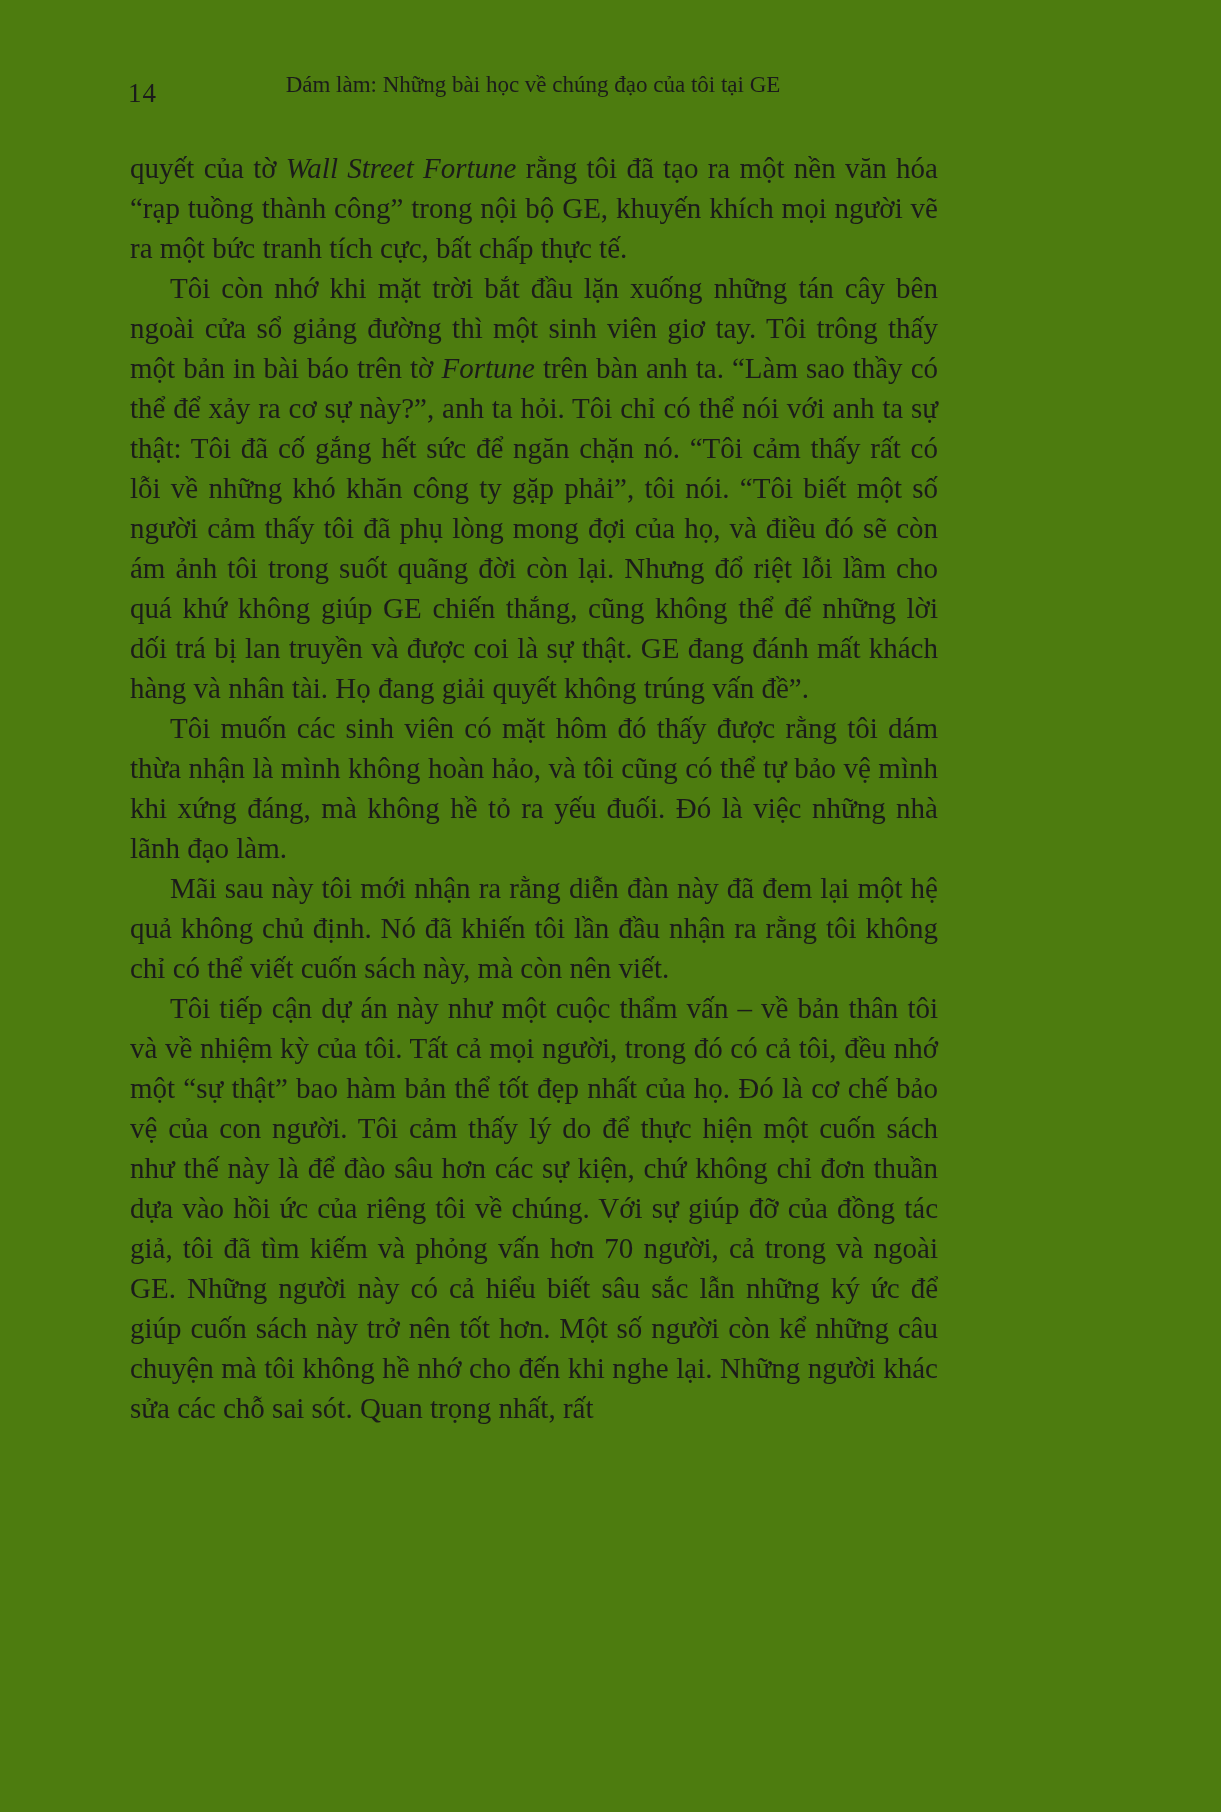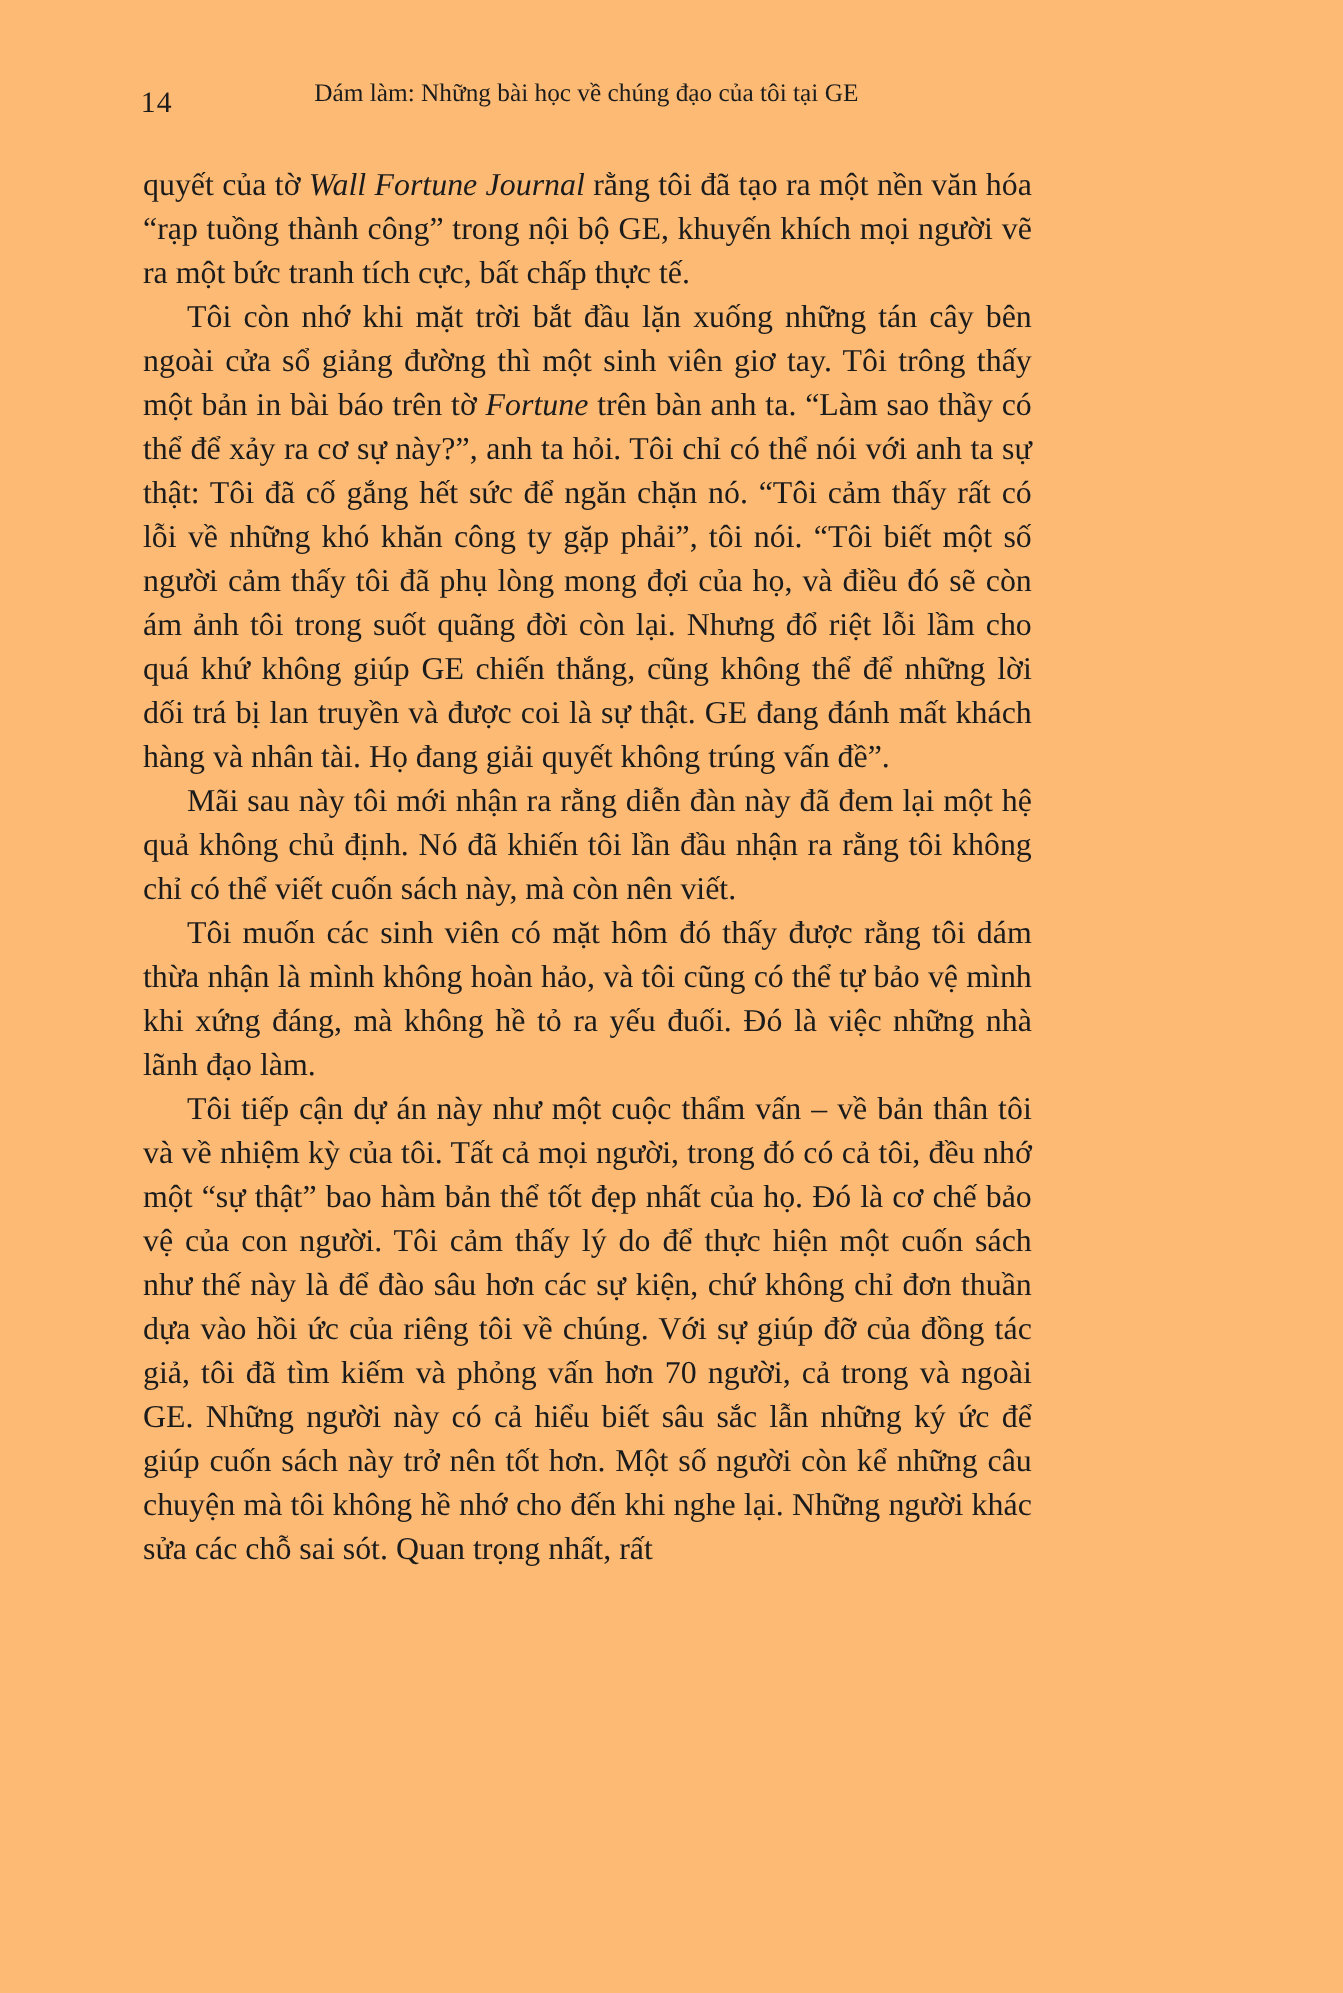--- a/index.html
+++ b/index.html
@@ -6,21 +6,21 @@
   html, body {
     margin: 0;
     padding: 0;
     background: #e8e8e8;
   }
   .page {
     position: relative;
     width: 1221px;
     height: 1812px;
     margin: 0 auto;
-    background: #fdba74;
+    background: #4d7c0f;
     color: #1b1b1b;
     font-family: "Liberation Serif", "DejaVu Serif", serif;
     overflow: hidden;
   }
   
   .header {
     position: absolute;
     top: 72px;
     left: 128px;
     width: 810px;
@@ -66,19 +66,19 @@
 </head>
 <body>
 
 <div class="page">
   <div class="header">
     <span class="page-number">14</span>
     <span class="running-title">Dám làm: Những bài học về chúng đạo của tôi tại GE</span>
   </div>
 
   <main class="body-text">
-      <p class=""><span>quyết của tờ </span><span class="italic">Wall Fortune Journal</span><span> rằng tôi đã tạo ra một nền văn hóa “rạp tuồng thành công” trong nội bộ GE, khuyến khích mọi người vẽ ra một bức tranh tích cực, bất chấp thực tế.</span></p>
+      <p class=""><span>quyết của tờ </span><span class="italic">Wall Street Fortune</span><span> rằng tôi đã tạo ra một nền văn hóa “rạp tuồng thành công” trong nội bộ GE, khuyến khích mọi người vẽ ra một bức tranh tích cực, bất chấp thực tế.</span></p>
       <p class="indent"><span>Tôi còn nhớ khi mặt trời bắt đầu lặn xuống những tán cây bên ngoài cửa sổ giảng đường thì một sinh viên giơ tay. Tôi trông thấy một bản in bài báo trên tờ </span><span class="italic">Fortune</span><span> trên bàn anh ta. “Làm sao thầy có thể để xảy ra cơ sự này?”, anh ta hỏi. Tôi chỉ có thể nói với anh ta sự thật: Tôi đã cố gắng hết sức để ngăn chặn nó. “Tôi cảm thấy rất có lỗi về những khó khăn công ty gặp phải”, tôi nói. “Tôi biết một số người cảm thấy tôi đã phụ lòng mong đợi của họ, và điều đó sẽ còn ám ảnh tôi trong suốt quãng đời còn lại. Nhưng đổ riệt lỗi lầm cho quá khứ không giúp GE chiến thắng, cũng không thể để những lời dối trá bị lan truyền và được coi là sự thật. GE đang đánh mất khách hàng và nhân tài. Họ đang giải quyết không trúng vấn đề”.</span></p>
+      <p class="indent"><span>Tôi muốn các sinh viên có mặt hôm đó thấy được rằng tôi dám thừa nhận là mình không hoàn hảo, và tôi cũng có thể tự bảo vệ mình khi xứng đáng, mà không hề tỏ ra yếu đuối. Đó là việc những nhà lãnh đạo làm.</span></p>
       <p class="indent"><span>Mãi sau này tôi mới nhận ra rằng diễn đàn này đã đem lại một hệ quả không chủ định. Nó đã khiến tôi lần đầu nhận ra rằng tôi không chỉ có thể viết cuốn sách này, mà còn nên viết.</span></p>
-      <p class="indent"><span>Tôi muốn các sinh viên có mặt hôm đó thấy được rằng tôi dám thừa nhận là mình không hoàn hảo, và tôi cũng có thể tự bảo vệ mình khi xứng đáng, mà không hề tỏ ra yếu đuối. Đó là việc những nhà lãnh đạo làm.</span></p>
       <p class="indent"><span>Tôi tiếp cận dự án này như một cuộc thẩm vấn – về bản thân tôi và về nhiệm kỳ của tôi. Tất cả mọi người, trong đó có cả tôi, đều nhớ một “sự thật” bao hàm bản thể tốt đẹp nhất của họ. Đó là cơ chế bảo vệ của con người. Tôi cảm thấy lý do để thực hiện một cuốn sách như thế này là để đào sâu hơn các sự kiện, chứ không chỉ đơn thuần dựa vào hồi ức của riêng tôi về chúng. Với sự giúp đỡ của đồng tác giả, tôi đã tìm kiếm và phỏng vấn hơn 70 người, cả trong và ngoài GE. Những người này có cả hiểu biết sâu sắc lẫn những ký ức để giúp cuốn sách này trở nên tốt hơn. Một số người còn kể những câu chuyện mà tôi không hề nhớ cho đến khi nghe lại. Những người khác sửa các chỗ sai sót. Quan trọng nhất, rất</span></p>
     </main>
 </div>
 
 </body></html>

